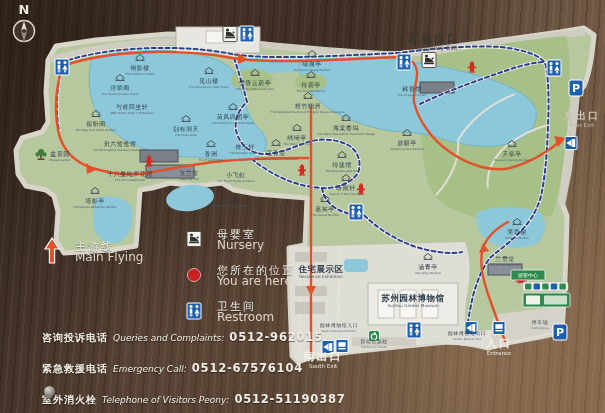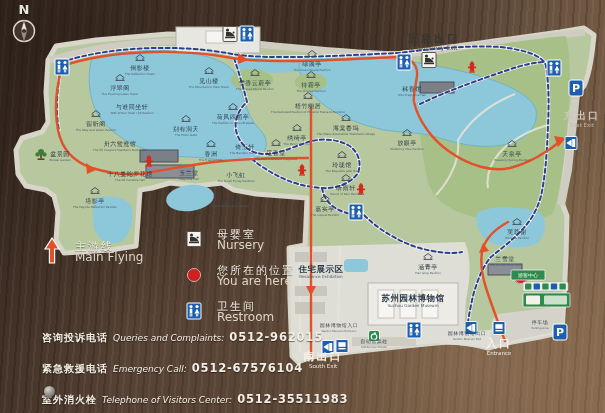--- a/index.html
+++ b/index.html
@@ -606,16 +606,16 @@
         </svg>
         <div class="lg-txt">
           <div class="zh">卫生间</div>
           <div class="en">Restroom</div>
         </div>
       </div>
     </div>
   <div id="phones">
       <div class="ph-line"><span class="zh">咨询投诉电话</span> <span class="en">Queries and Complaints:</span> <span class="num">0512-962015</span></div>
       <div class="ph-line"><span class="zh">紧急救援电话</span> <span class="en">Emergency Call:</span> <span class="num">0512-67576104</span></div>
-      <div class="ph-line"><span class="zh">室外消火栓</span> <span class="en">Telephone of Visitors Center:</span> <span class="num">0512-35511983</span></div>
+      <div class="ph-line"><span class="zh">室外消火栓</span> <span class="en">Telephone of Visitors Peony:</span> <span class="num">0512-51190387</span></div>
     </div>
   <div class="screw"></div>
 </div>
 
 </body></html>

